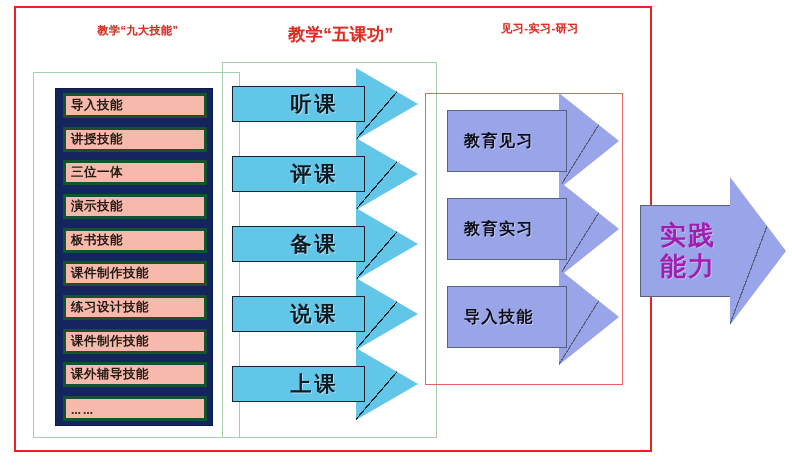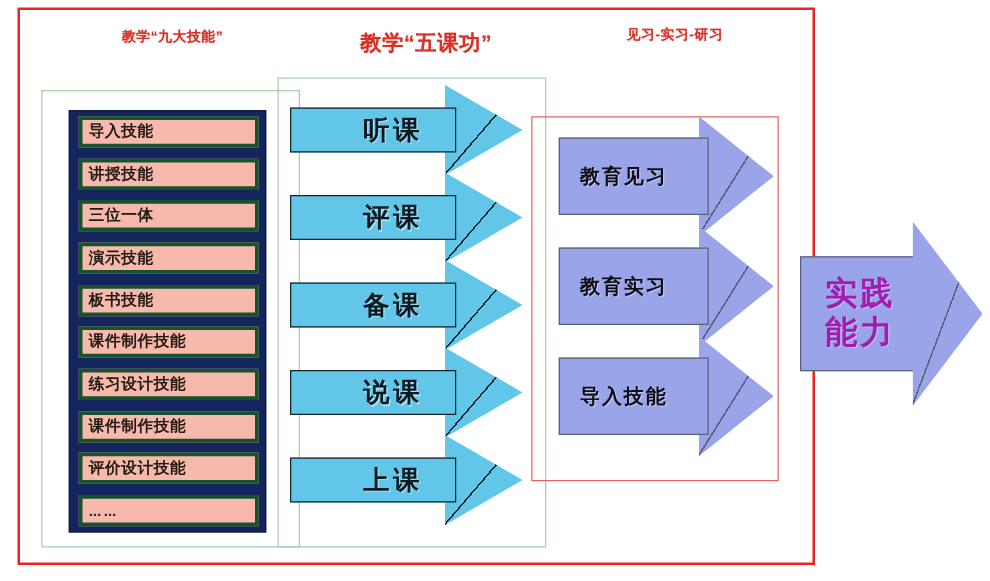--- a/index.html
+++ b/index.html
@@ -156,21 +156,21 @@
   <div class="navy-panel"></div>
   <div class="skill-list" id="skill-list">
       <div class="skill-box">导入技能</div>
       <div class="skill-box">讲授技能</div>
       <div class="skill-box">三位一体</div>
       <div class="skill-box">演示技能</div>
       <div class="skill-box">板书技能</div>
       <div class="skill-box">课件制作技能</div>
       <div class="skill-box">练习设计技能</div>
       <div class="skill-box">课件制作技能</div>
-      <div class="skill-box">评价设计技能</div>
+      <div class="skill-box">课外辅导技能</div>
       <div class="skill-box dots">……</div>
     </div>
 
   <div class="arrow-col-mid" id="lesson-arrows">
       <div class="arrow-cyan-head" style="top: -18px;"></div>
       <div class="arrow-cyan-body" style="top: 0px;"></div>
       <div class="arrow-cyan-label" style="top: 0px;">听课</div>
       <div class="arrow-cyan-head" style="top: 52px;"></div>
       <div class="arrow-cyan-body" style="top: 70px;"></div>
       <div class="arrow-cyan-label" style="top: 70px;">评课</div>

